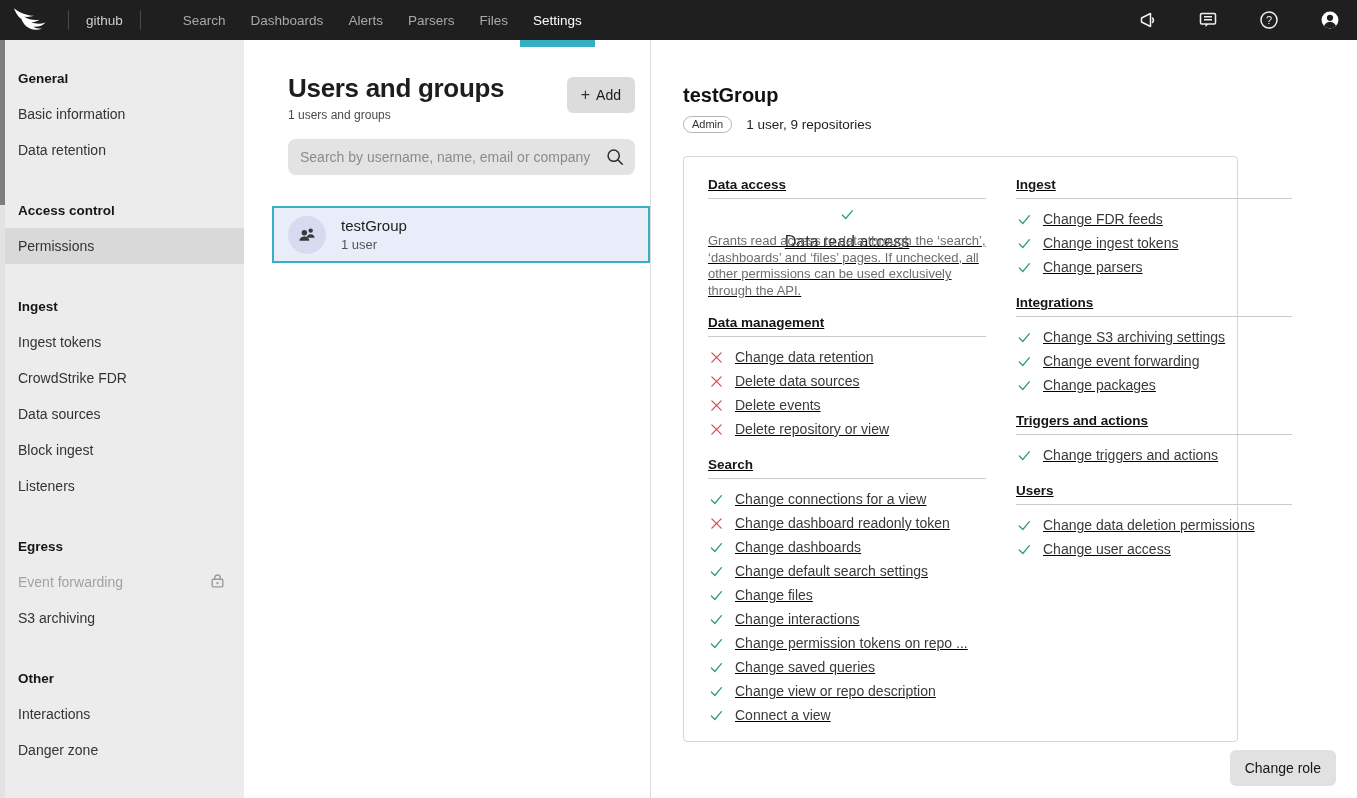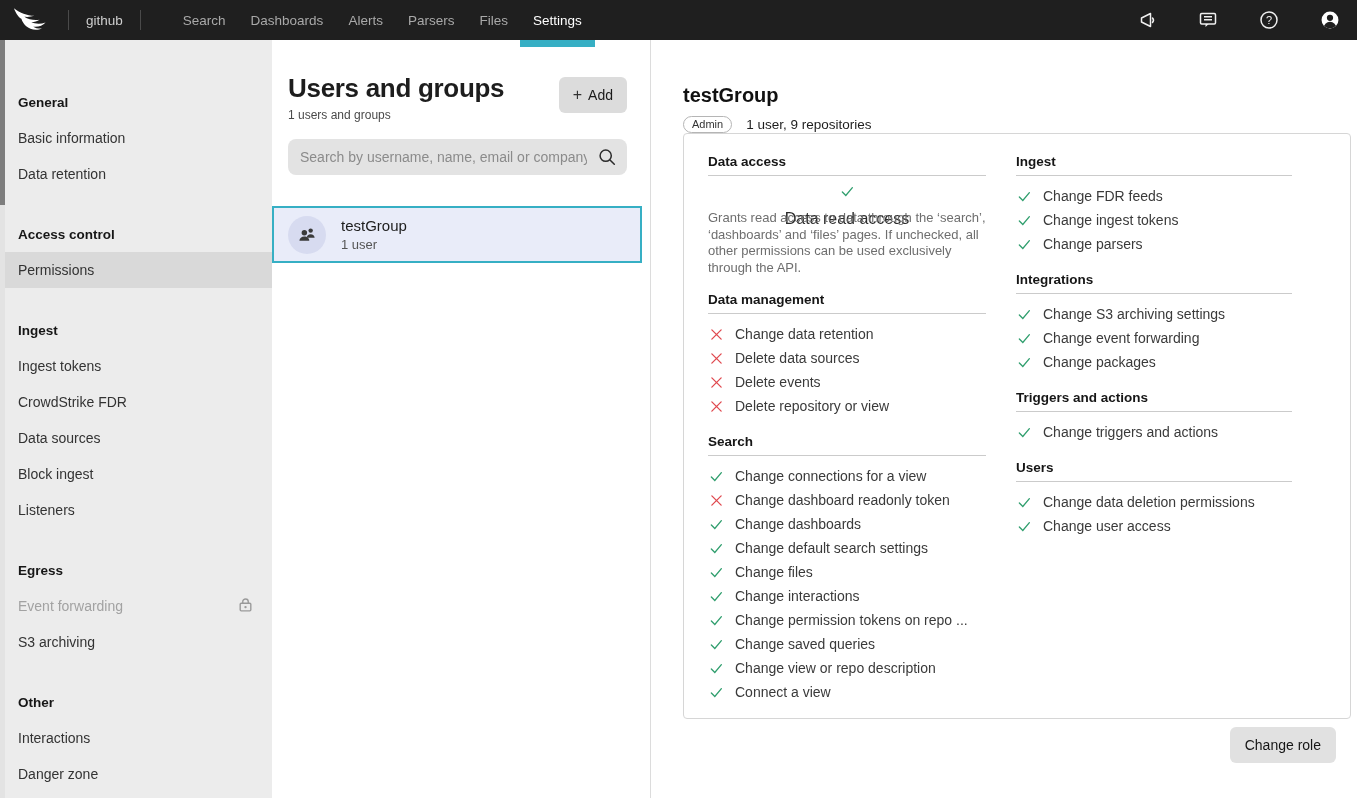--- a/index.html
+++ b/index.html
@@ -15,35 +15,35 @@
   .topnav nav { display:flex; gap:25px; margin-left:25px; height:40px; }
   .nav-item { color:#a9a9a9; font-size:13.5px; height:40px; display:flex; align-items:center;
               position:relative; cursor:pointer; }
   .nav-item.active { color:#ffffff; }
   .nav-item.active::after { content:""; position:absolute; left:-13px; right:-13px; bottom:-7px;
               height:7px; background:var(--accent); }
   .topnav-right { margin-left:auto; display:flex; align-items:center; gap:39px; margin-right:16px; }
   .tn-icon { width:22px; height:22px; display:flex; align-items:center; justify-content:center; cursor:pointer; }
 
   
-  .sidebar { position:absolute; left:0; top:40px; bottom:0; width:272px; background:#ececec;
-             padding-top:44px; }
+  .sidebar { position:absolute; left:0; top:40px; bottom:0; width:244px; background:#ececec;
+             padding-top:20px; }
   .side-scroll { position:absolute; left:0; top:0; bottom:0; width:5px; background:#e3e3e3; }
   .side-thumb { width:5px; height:165px; background:#7d7d7d; }
   .side-section { margin-bottom:24px; }
   .side-header { height:36px; display:flex; align-items:center; padding-left:18px;
                  font-size:13.5px; font-weight:700; color:#161616; }
   .side-item { height:36px; display:flex; align-items:center; justify-content:space-between;
                padding:0 18px; font-size:14px; color:#333; cursor:pointer; }
   .side-item.selected { background:#d9d9d9; border-left:5px solid var(--accent); padding-left:13px; }
   .side-item.disabled { color:#a2a2a2; cursor:default; }
 
   
   .list-col { position:absolute; left:272px; top:40px; bottom:0; width:379px; background:#fff;
-              border-right:1px solid #dcdcdc; padding:0 23px 0 16px; }
+              border-right:1px solid #dcdcdc; padding:0 15px 0 16px; }
   .list-head { position:relative; padding-top:33px; }
   .list-title { font-size:26px; font-weight:700; color:#1d1d1d; letter-spacing:-0.3px; }
   .list-subtitle { font-size:12px; color:#4a4a4a; margin-top:4px; }
   .add-btn { position:absolute; right:0; top:37px; height:36px; padding:0 14px; background:#dcdcdc;
              border:none; border-radius:6px; font-size:14px; color:#1a1a1a; cursor:pointer;
              display:flex; align-items:center; gap:6px; font-family:inherit; }
   .add-plus { font-size:16px; color:#333; }
   .search-wrap { position:relative; margin-top:17px; }
   .search-wrap input { width:100%; height:36px; background:#e3e3e3; border:none; border-radius:8px;
              padding:0 40px 0 12px; font-size:14px; color:#333; font-family:inherit; outline:none; }
@@ -57,22 +57,22 @@
   .g-name { font-size:15px; color:#1d1d1d; }
   .g-meta { font-size:13px; color:#555; margin-top:3px; }
 
   
   .detail { position:absolute; left:652px; top:40px; right:0; bottom:0; background:#fff;
             padding:0 21px 0 31px; }
   .detail-title { margin-top:44px; font-size:20px; font-weight:700; color:#111; }
   .meta-row { margin-top:9px; display:flex; align-items:center; gap:14px; }
   .badge { border:1px solid #b5b5b5; border-radius:9px; padding:1px 8px 2px; font-size:11px; color:#333; }
   .meta-text { font-size:13.5px; color:#1e1e1e; }
-  .perm-card { width:668px; border:1px solid #d6d6d6; border-radius:4px;
-               padding:20px 24px 14px; display:flex; gap:30px; }
+  .perm-card { margin-top:23px; width:555px; border:1px solid #d6d6d6; border-radius:4px;
+               padding:20px 24px 14px; display:flex; gap:30px;text-decoration:underline; }
   .pcol-left  { flex:0 0 278px; }
   .pcol-right { flex:0 0 276px; }
   .psec + .psec { margin-top:16px; }
   .psec-title { font-size:13.5px; font-weight:700; color:#161616; padding-bottom:6px;
                 border-bottom:1px solid #cbcbcb; margin-bottom:8px; }
   .prow { display:flex; align-items:center; gap:11px; height:24px; font-size:14px; color:#3a3a3a; }
   .prow .picon { width:16px; display:flex; justify-content:center; flex:none; }
   .prow.big { font-size:16px; color:#2b2b2b;flex-direction:column; }
   .pdesc { font-size:13px; color:#6e6e6e; line-height:16.5px; margin:2px 0 0; }
   .footer-row { width:653px; display:flex; justify-content:flex-end; margin-top:8px; }

